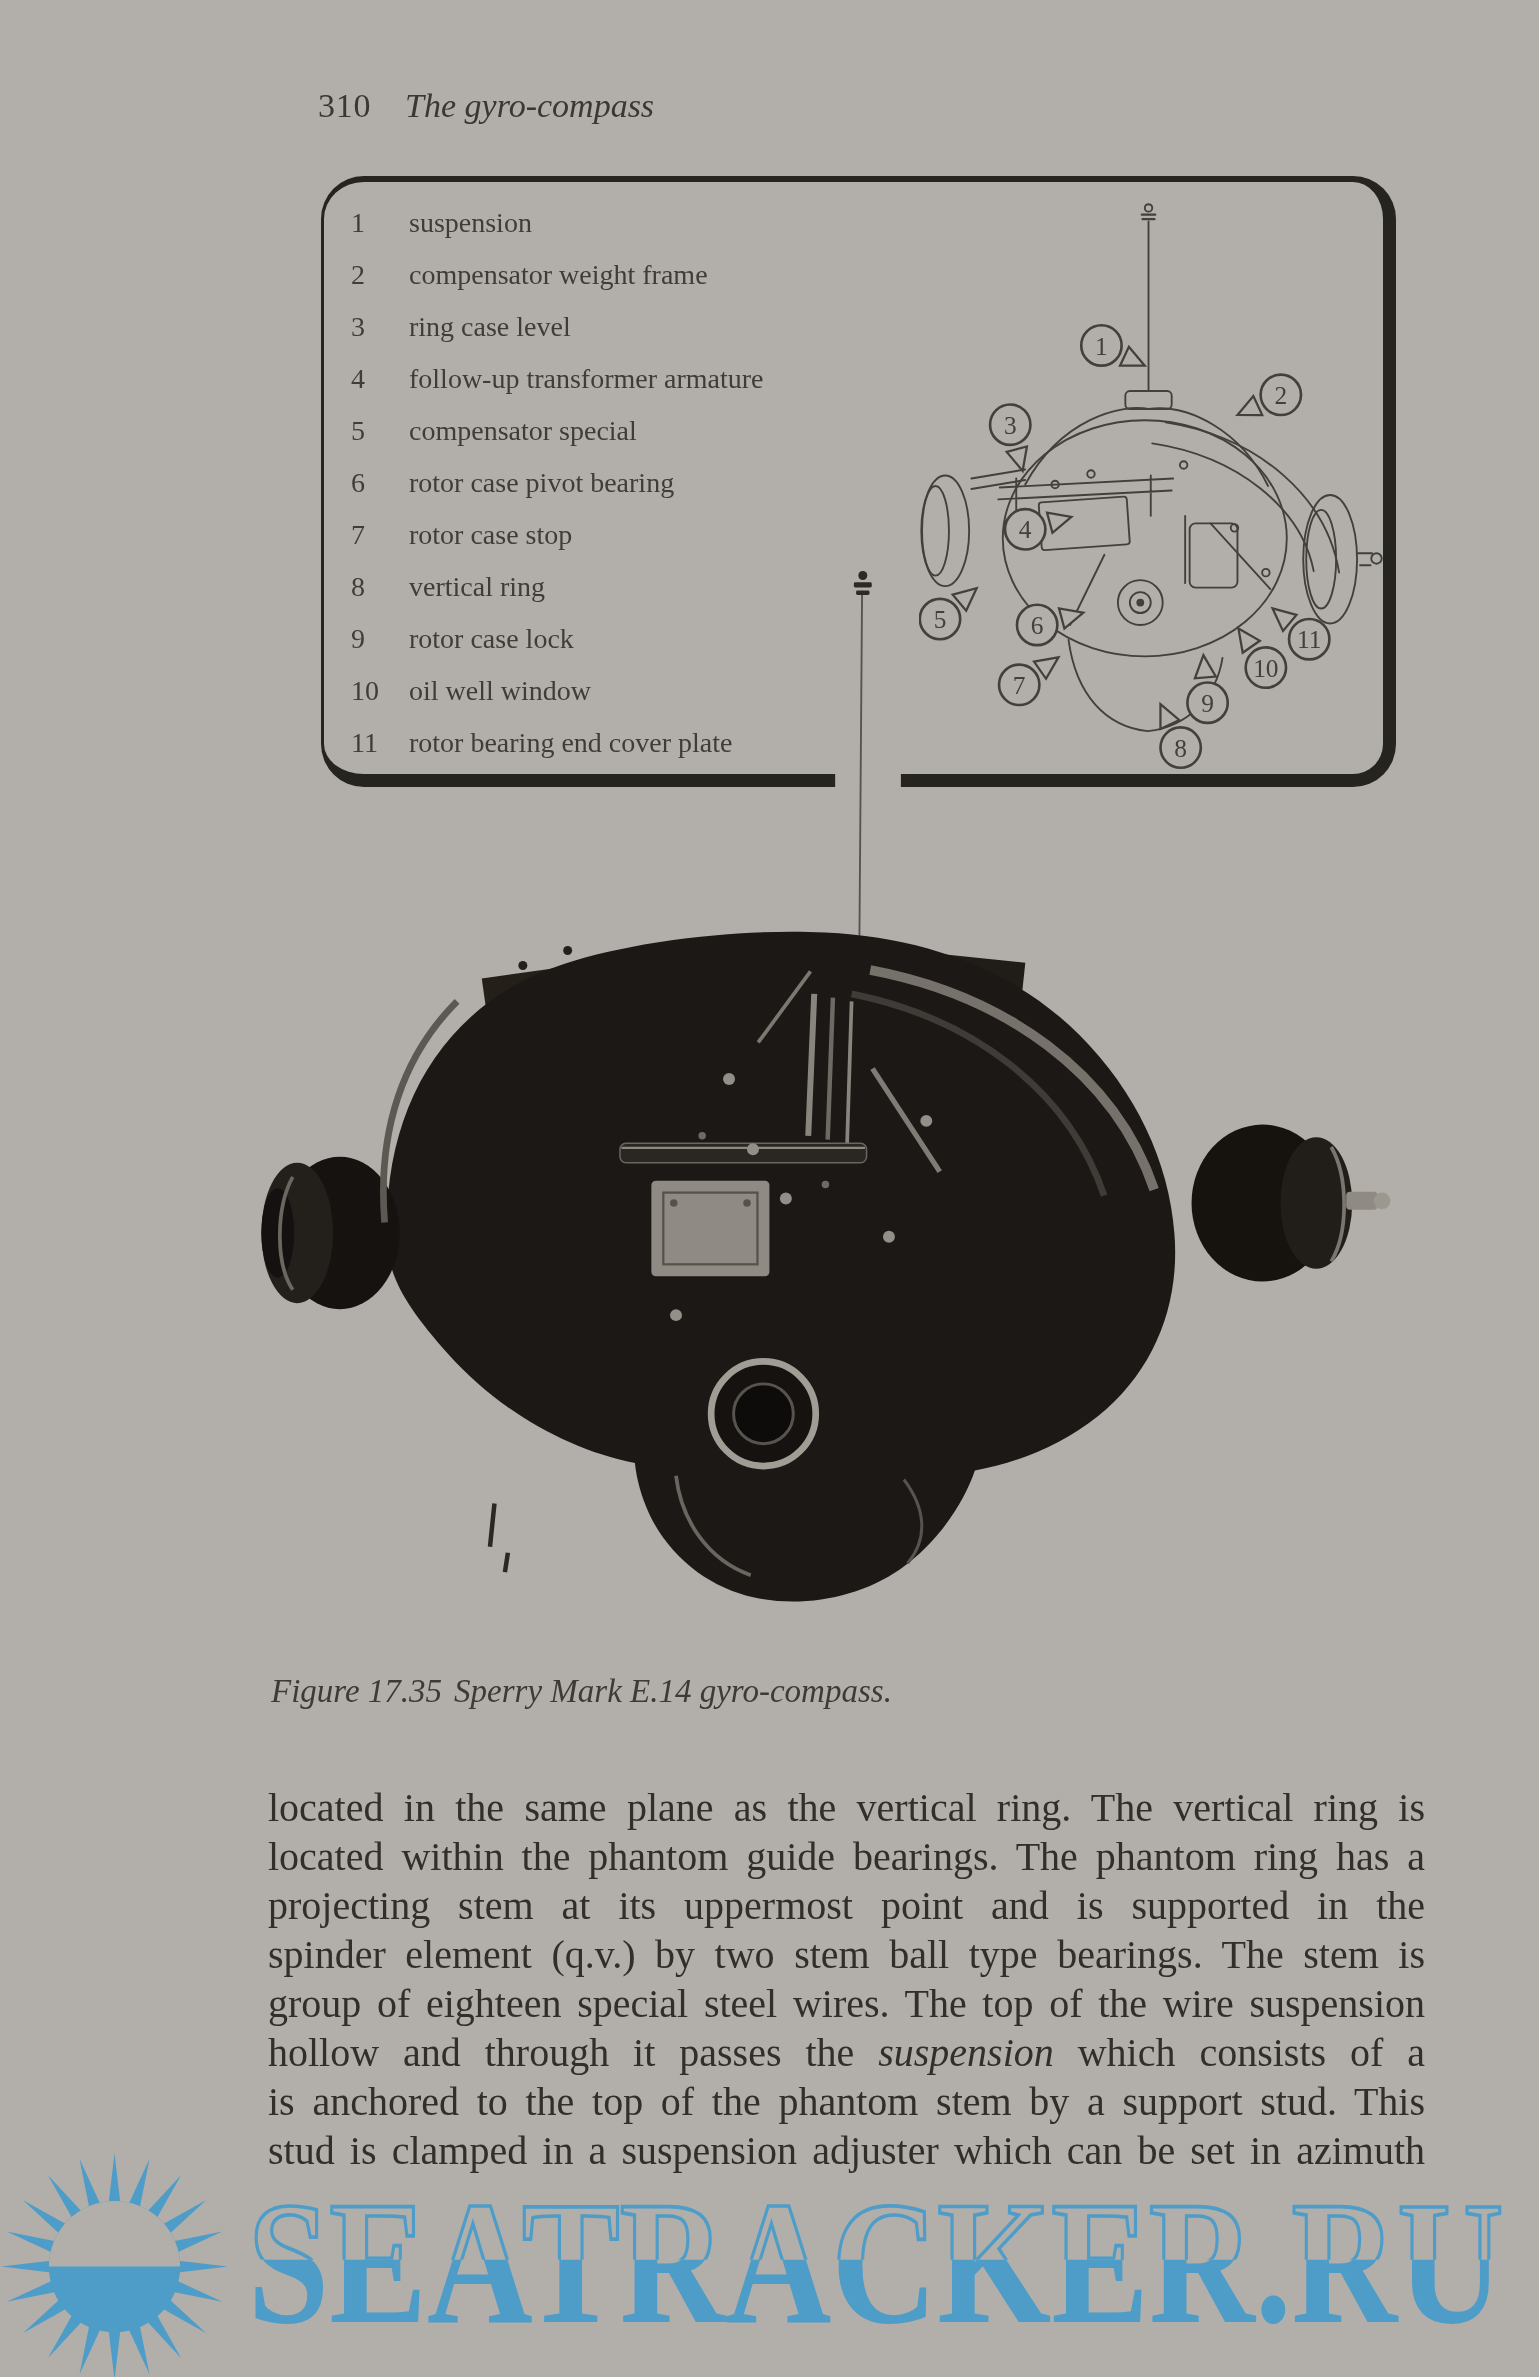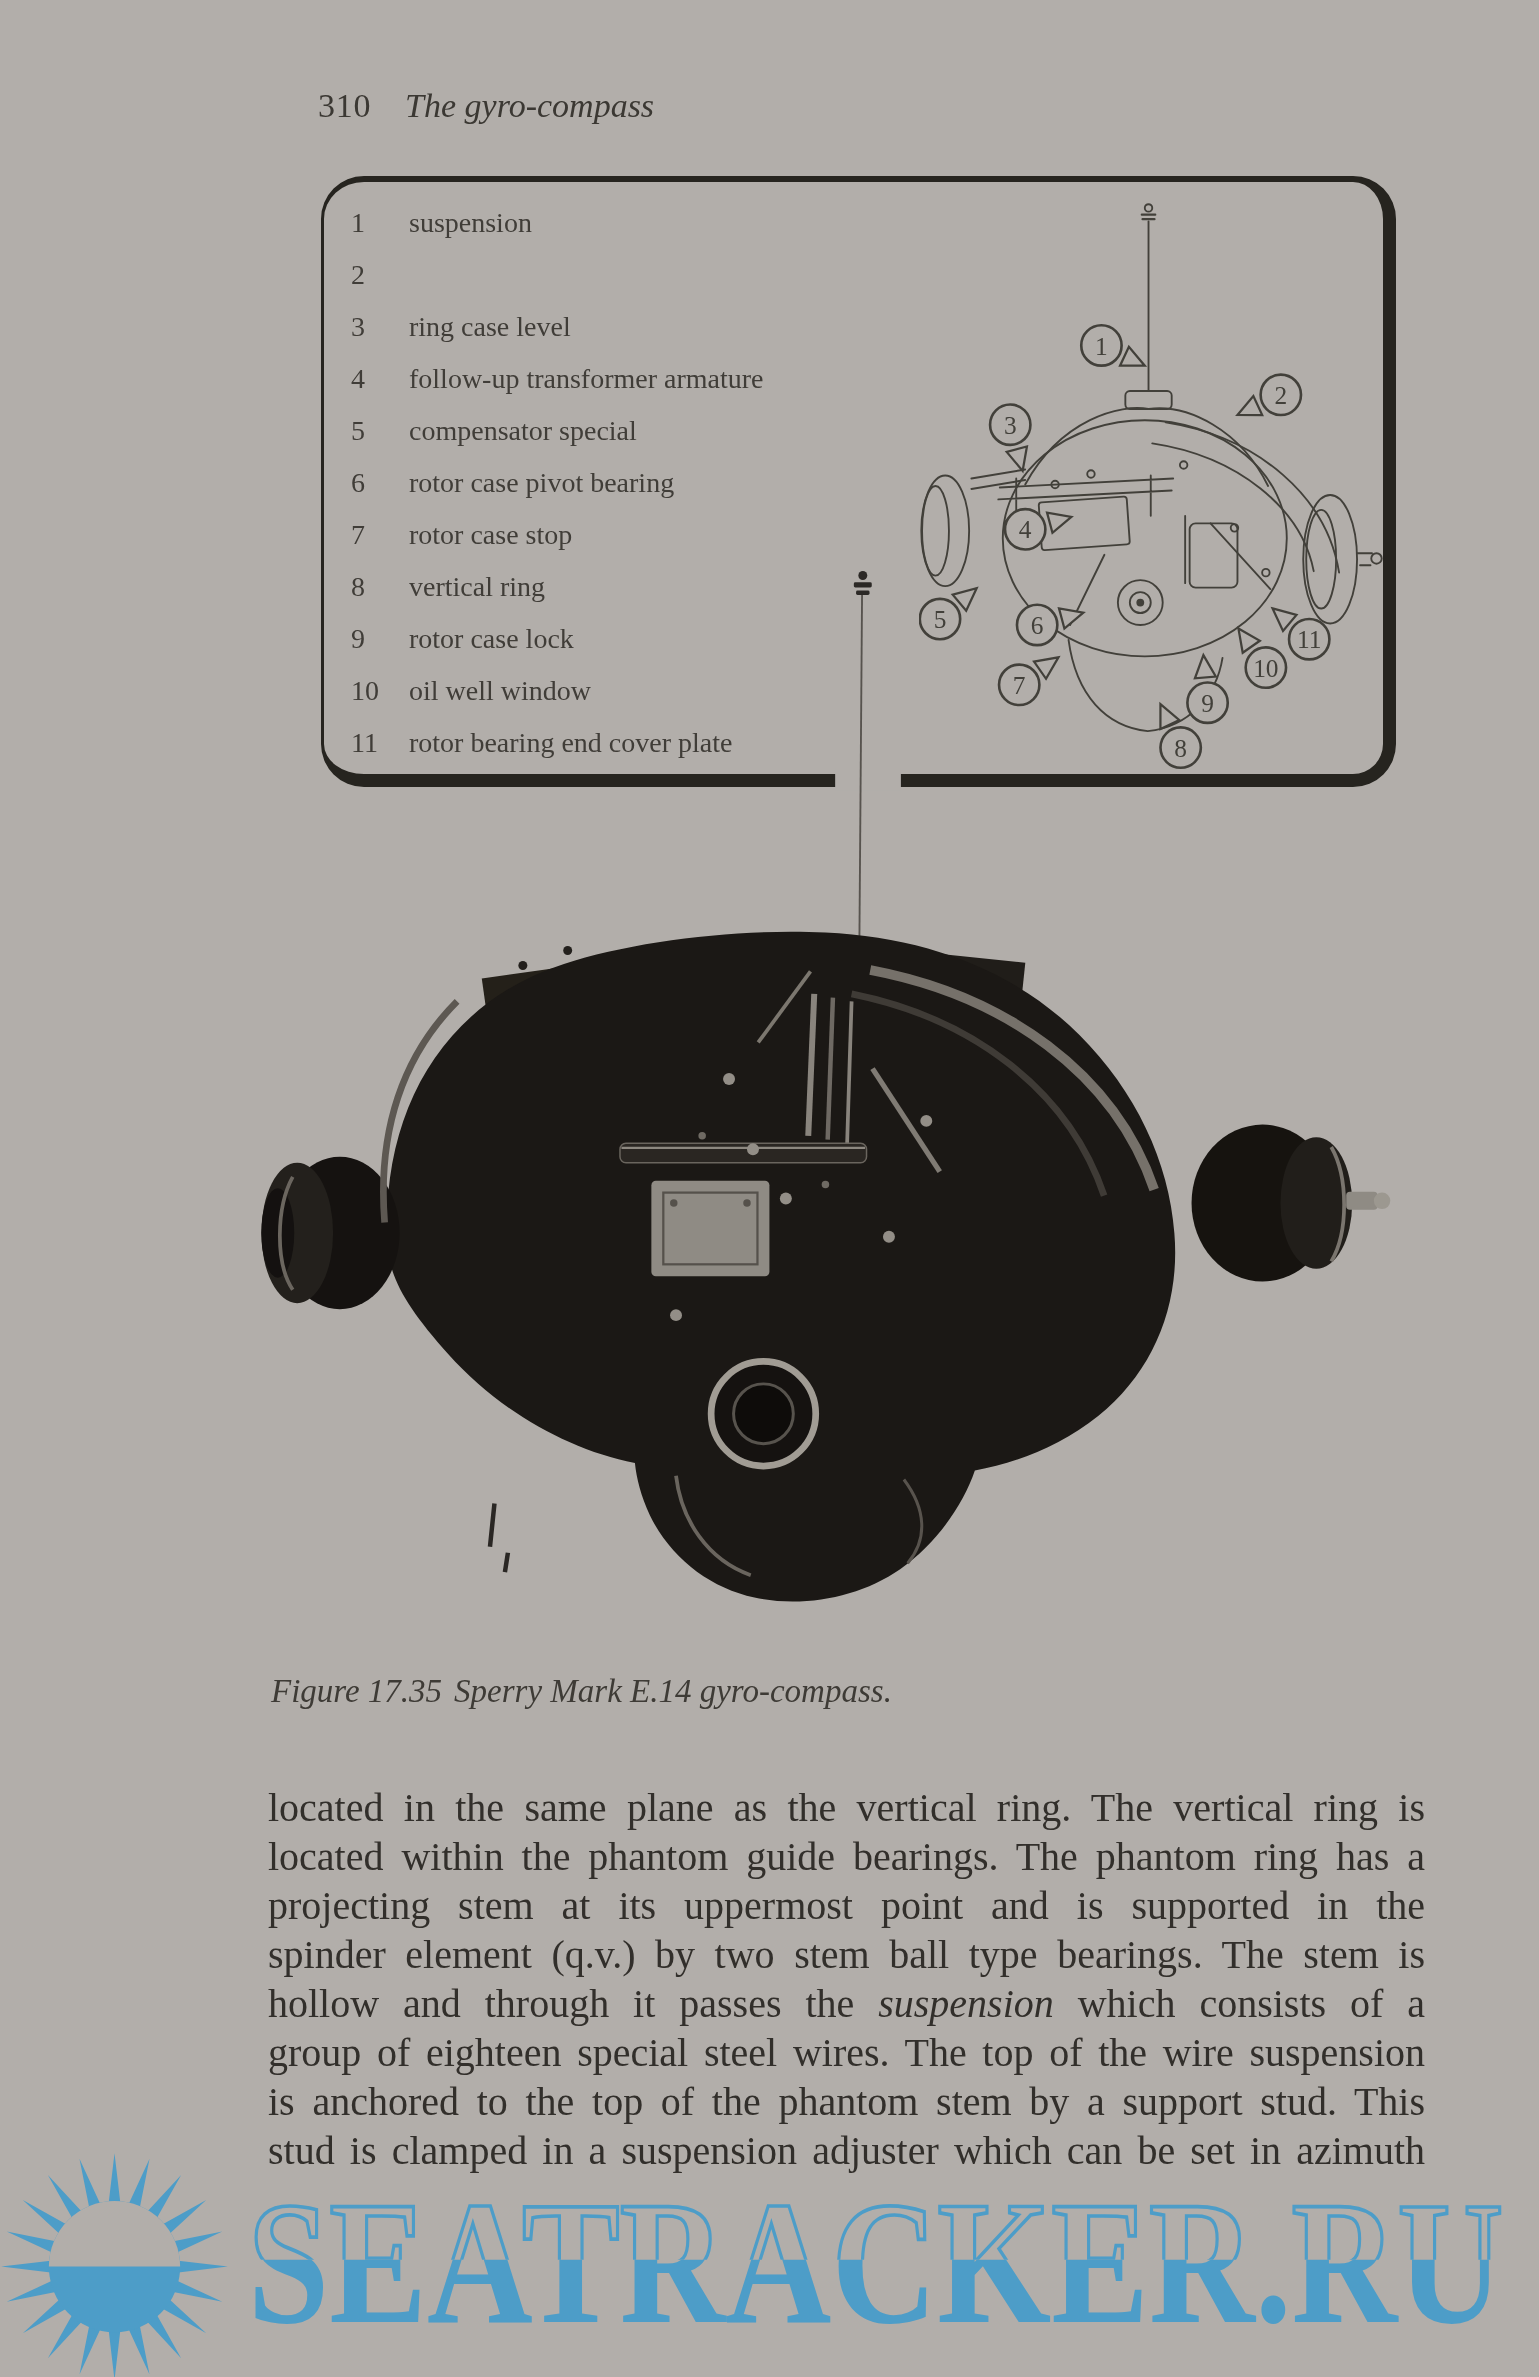--- a/index.html
+++ b/index.html
@@ -62,20 +62,21 @@
   </div>
 
   <div class="figure-box"></div>
   <ol id="legend">
       <li>
         <span class="num">1</span>
         <span class="lab">suspension</span>
       </li>
       <li>
         <span class="num">2</span>
+        <span class="lab">compensator weight frame</span>
       </li>
       <li>
         <span class="num">3</span>
         <span class="lab">ring case level</span>
       </li>
       <li>
         <span class="num">4</span>
         <span class="lab">follow-up transformer armature</span>
       </li>
       <li>
@@ -283,22 +284,22 @@
 
   <div class="caption">
     <span class="cap-label">Figure 17.35</span><span class="cap-title">Sperry Mark E.14 gyro-compass.</span>
   </div>
 
   <div class="bodytext" id="bodytext">
       <div class="line"><span>located in the same plane as the vertical ring. The vertical ring is</span></div>
       <div class="line"><span>located within the phantom guide bearings. The phantom ring has a</span></div>
       <div class="line"><span>projecting stem at its uppermost point and is supported in the</span></div>
       <div class="line"><span>spinder element (q.v.) by two stem ball type bearings. The stem is</span></div>
+      <div class="line"><span>group of eighteen special steel wires. The top of the wire suspension</span></div>
       <div class="line"><span>hollow and through it passes the </span><span class="it">suspension</span><span> which consists of a</span></div>
-      <div class="line"><span>group of eighteen special steel wires. The top of the wire suspension</span></div>
       <div class="line"><span>is anchored to the top of the phantom stem by a support stud. This</span></div>
       <div class="line"><span>stud is clamped in a suspension adjuster which can be set in azimuth</span></div>
     </div>
 
   <svg id="sun" viewBox="0 2878 310 303">
     <g id="sunG">
         <path d="M145.20559810299093,2947.3539417190264 L153,2881 L160.7944018970091,2947.3539417190264 Z M172.05317079527418,2949.1371555297214 L199.97058314499202,2888.439409523137 L186.87900422482178,2953.9543608240497 Z M197.03568637886917,2959.129448863963 L242.34335834845592,2910.029416855008 L209.64729357020653,2968.292317834968 Z M217.70768216503228,2976.3527064297937 L275.970583144992,2943.6566416515443 L226.87055113603714,2988.9643136211307 Z M232.04563917595016,2999.120995775178 L297.56059047686335,2986.029416855008 L236.86284447027845,3013.946829204726 Z M238.64605828097345,3025.2055981029907 L305,3033 L238.64605828097345,3040.7944018970093 Z M236.86284447027845,3052.053170795274 L297.56059047686335,3079.970583144992 L232.04563917595016,3066.879004224822 Z M226.87055113603714,3077.0356863788693 L275.970583144992,3122.3433583484557 L217.70768216503228,3089.6472935702063 Z M209.64729357020653,3097.707682165032 L242.34335834845592,3155.970583144992 L197.03568637886917,3106.870551136037 Z M186.87900422482178,3112.0456391759503 L199.97058314499202,3177.560590476863 L172.05317079527418,3116.8628444702786 Z M160.7944018970091,3118.6460582809736 L153,3185 L145.20559810299093,3118.6460582809736 Z M133.94682920472582,3116.8628444702786 L106.02941685500801,3177.5605904768636 L119.12099577517822,3112.0456391759503 Z M108.96431362113086,3106.870551136037 L63.656641651544106,3155.970583144992 L96.35270642979347,3097.707682165032 Z M88.29231783496772,3089.6472935702063 L30.02941685500801,3122.343358348456 L79.12944886396286,3077.0356863788693 Z M73.95436082404984,3066.879004224822 L8.439409523136675,3079.970583144992 L69.13715552972155,3052.053170795274 Z M67.35394171902655,3040.7944018970093 L1,3033 L67.35394171902655,3025.2055981029907 Z M69.13715552972157,3013.946829204726 L8.439409523136675,2986.029416855008 L73.95436082404986,2999.120995775178 Z M79.12944886396285,2988.9643136211307 L30.029416855007966,2943.6566416515443 L88.2923178349677,2976.3527064297937 Z M96.35270642979347,2968.292317834968 L63.656641651544064,2910.029416855008 L108.96431362113081,2959.129448863963 Z M119.12099577517822,2953.9543608240497 L106.02941685500798,2888.439409523137 L133.94682920472576,2949.1371555297214 Z " fill="#4d9dc8"></path>
         <circle cx="153" cy="3033" r="88" fill="#4d9dc8"></circle>
         <path d="M65,3033 A88,88 0 0 1 241,3033 Z" fill="#b2aeaa"></path>
       </g>

